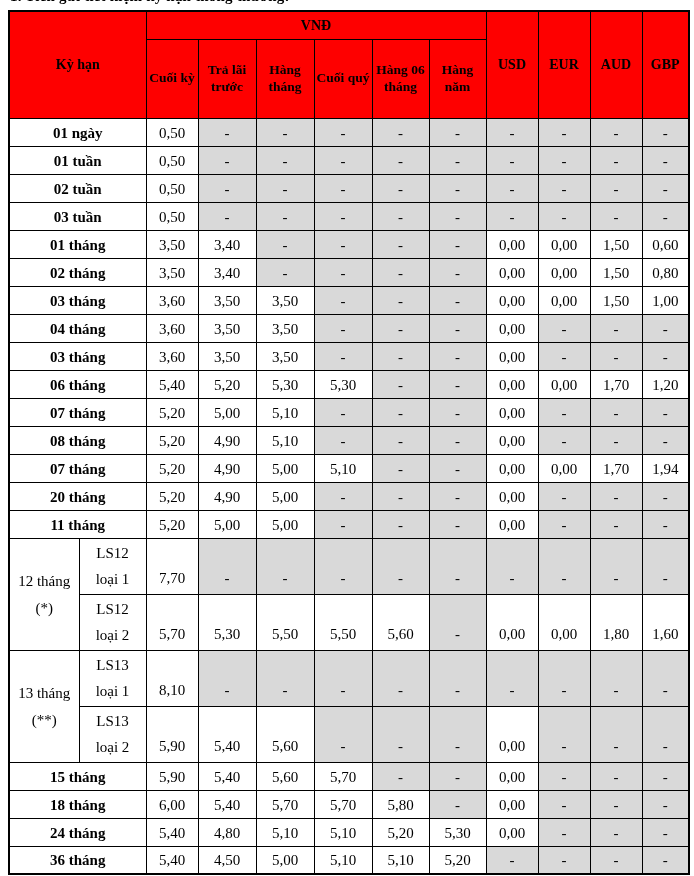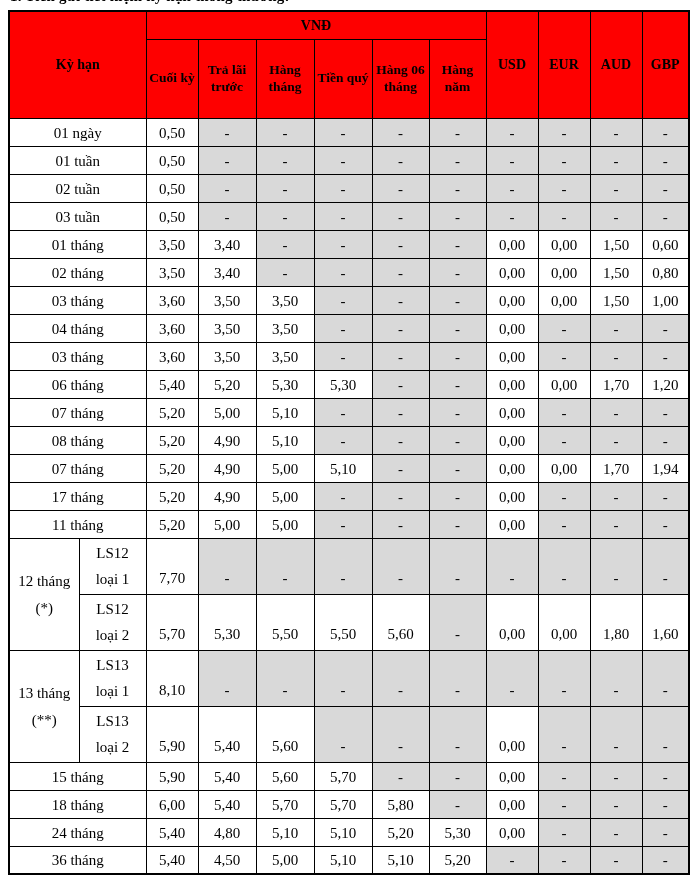--- a/index.html
+++ b/index.html
@@ -38,21 +38,21 @@
     font-size:13.5px;line-height:1.25;
   }
   th.vnd-group{font-size:14px;height:28px;}
   th.term-head,th.currency-head{font-size:14px;}
   tr.subhead{height:79px;}
 
   tbody td{font-size:15px;}
   tr.r28{height:28px;}
   tr.tall{height:56px;}
   td.gray{background:var(--gray);}
-  td.term-cell{padding-top:2px;}
+  td.term-cell{padding-top:2px;font-weight:bold;}
   td.rate-cell{padding-top:2px;}
   tr.tall td.rate-cell{vertical-align:bottom;padding-bottom:7px;}
   td.subterm-cell .line{line-height:26px;}
   td.group-term-cell .line{line-height:20px;margin:7px 4px;}
 </style>
 </head>
 <body>
 
 <div class="page">
 
@@ -81,21 +81,21 @@
         <th class="vnd-group" colspan="6">VNĐ</th>
         <th class="currency-head" rowspan="2">USD</th>
         <th class="currency-head" rowspan="2">EUR</th>
         <th class="currency-head" rowspan="2">AUD</th>
         <th class="currency-head" rowspan="2">GBP</th>
       </tr>
       <tr class="subhead">
         <th>Cuối kỳ</th>
         <th>Trả lãi trước</th>
         <th>Hàng tháng</th>
-        <th>Tiền quý</th>
+        <th>Cuối quý</th>
         <th>Hàng 06 tháng</th>
         <th>Hàng năm</th>
       </tr>
     </thead>
     <tbody>
         <tr class="r28">
           <td class="term-cell" colspan="2">
             <div class="line">01 ngày</div>
           </td>
           <td class="rate-cell">0,50</td>
@@ -284,21 +284,21 @@
           <td class="rate-cell">5,10</td>
           <td class="rate-cell gray">-</td>
           <td class="rate-cell gray">-</td>
           <td class="rate-cell">0,00</td>
           <td class="rate-cell">0,00</td>
           <td class="rate-cell">1,70</td>
           <td class="rate-cell">1,94</td>
         </tr>
         <tr class="r28">
           <td class="term-cell" colspan="2">
-            <div class="line">17 tháng</div>
+            <div class="line">20 tháng</div>
           </td>
           <td class="rate-cell">5,20</td>
           <td class="rate-cell">4,90</td>
           <td class="rate-cell">5,00</td>
           <td class="rate-cell gray">-</td>
           <td class="rate-cell gray">-</td>
           <td class="rate-cell gray">-</td>
           <td class="rate-cell">0,00</td>
           <td class="rate-cell gray">-</td>
           <td class="rate-cell gray">-</td>

